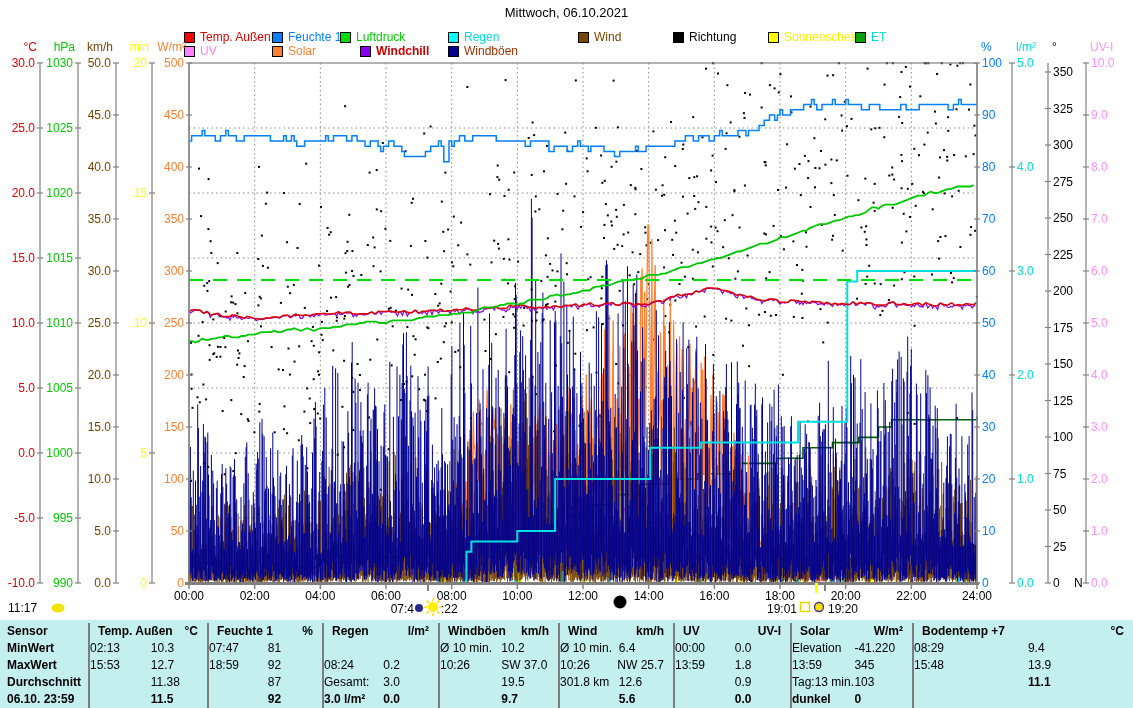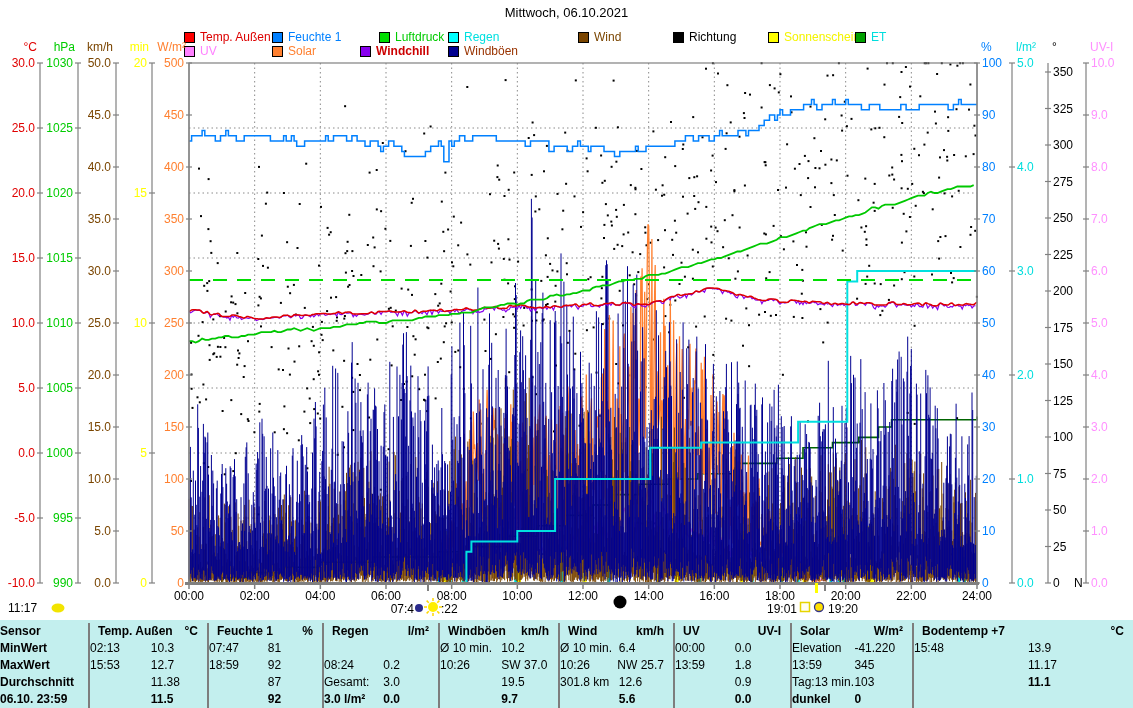--- a/index.html
+++ b/index.html
@@ -11,41 +11,41 @@
   #legend .leg-sw{width:11px;height:11px;border:1px solid #000;box-sizing:border-box;flex:none}
   #legend .leg-lb{margin-left:5px;font-size:12px;white-space:nowrap;line-height:13px}
   #chartsvg{position:absolute;left:0;top:0}
   #tablewrap{position:absolute;left:0;top:620px;width:1133px;height:88px;background:#c3efee;
              display:grid;grid-template-columns:88px 119px 115px 116px 120px 115px 117px 122px 1fr;
              padding-top:3px;box-sizing:border-box;font-size:12px;color:#000}
   .tcol{overflow:hidden}
   .tcol.sep{border-left:2px solid #7d7d7d}
   .trow{height:17px;line-height:17px;display:flex;white-space:nowrap}
   .trow.bold{font-weight:bold}
-  .rowhead{font-weight:bold;}
+  .rowhead{font-weight:bold;padding-left:7px}
   .hname{padding-left:8px;font-weight:bold}
   .hunit{margin-left:auto;padding-right:9px;font-weight:bold}
   .clbl{width:52%;text-align:left}
   .cval{flex:1;text-align:left;padding-right:9px}
 </style>
 </head>
 <body>
 
 <div id="stage">
   <div class="title">Mittwoch, 06.10.2021</div>
   <div id="legend">
       <div class="leg-item" style="left: 184px; top: 31px;">
         <span class="leg-sw" style="background: rgb(255, 0, 0);"></span>
         <span class="leg-lb" style="color: rgb(221, 0, 0);">Temp. Außen</span>
       </div>
       <div class="leg-item" style="left: 272px; top: 31px;">
         <span class="leg-sw" style="background: rgb(0, 128, 255);"></span>
         <span class="leg-lb" style="color: rgb(0, 128, 255);">Feuchte 1</span>
       </div>
-      <div class="leg-item" style="left: 340px; top: 31px; margin-left: 39px;">
+      <div class="leg-item" style="left: 340px; top: 31px;">
         <span class="leg-sw" style="background: rgb(0, 221, 0);"></span>
         <span class="leg-lb" style="color: rgb(0, 204, 0);">Luftdruck</span>
       </div>
       <div class="leg-item" style="left: 448px; top: 31px;">
         <span class="leg-sw" style="background: rgb(0, 255, 255);"></span>
         <span class="leg-lb" style="color: rgb(0, 224, 224);">Regen</span>
       </div>
       <div class="leg-item" style="left: 578px; top: 31px;">
         <span class="leg-sw" style="background: rgb(122, 69, 0);"></span>
         <span class="leg-lb" style="color: rgb(122, 69, 0);">Wind</span>
@@ -1181,26 +1181,26 @@
           <span class="clbl">dunkel</span>
           <span class="cval">0</span>
         </div>
       </div>
       <div class="tcol sep">
         <div class="trow">
           <span class="hname">Bodentemp +7</span>
           <span class="hunit">°C</span>
         </div>
         <div class="trow">
+          <span class="clbl">08:29</span>
+          <span class="cval">9.4</span>
+        </div>
+        <div class="trow">
           <span class="clbl">15:48</span>
           <span class="cval">13.9</span>
-        </div>
-        <div class="trow">
-          <span class="clbl"></span>
-          <span class="cval">11.17</span>
         </div>
         <div class="trow bold">
           <span class="clbl"></span>
           <span class="cval">11.1</span>
         </div>
       </div>
     </div>
 </div>
 
 </body></html>

